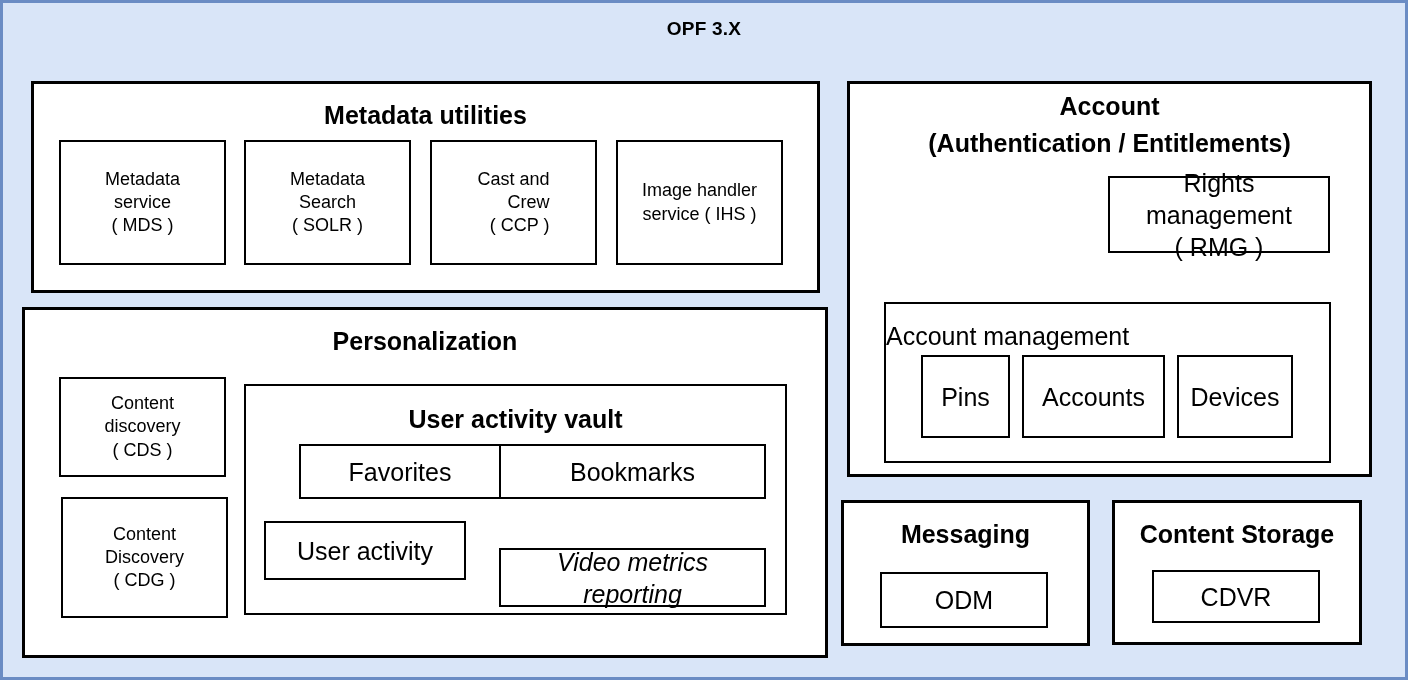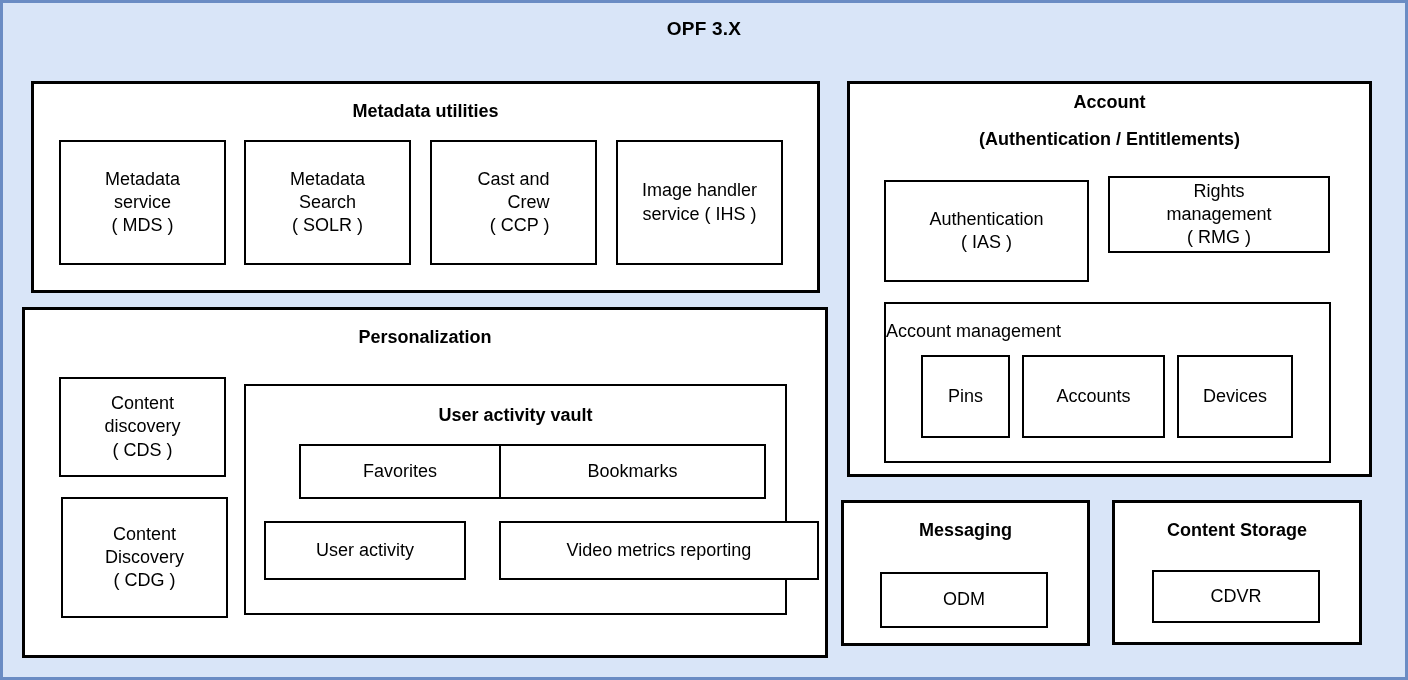--- a/index.html
+++ b/index.html
@@ -79,21 +79,21 @@
     align-items: center;
     justify-content: center;
     text-align: center;
     color: #000000;
     line-height: 1.28;
     white-space: pre-line;
     padding: 2px 4px;
   }
 
   .fs18 { font-size: 18px; }
-  .fs19 { font-size: 18px; }
+  .fs19 { font-size: 25px; }
 </style>
 </head>
 <body>
 
 <div id="canvas">
 
   <div class="opf-outer"></div>
   <div class="opf-title">OPF 3.X</div>
 
   <div class="group" style="left:31px; top:81px; width:789px; height:212px;">
@@ -120,28 +120,26 @@
   <div class="node fs18" style="left:61px; top:497px; width:167px; height:121px;">Content
 Discovery
 ( CDG )</div>
 
   <div class="group" style="left:244px; top:384px; width:543px; height:231px; border-width:2px;">
     <div class="group-title fs19" style="top:19px;">User activity vault</div>
   </div>
   <div class="node fs19" style="left:265px; top:444px; width:202px; height:55px;margin-left:34px;">Favorites</div>
   <div class="node fs19" style="left:499px; top:444px; width:267px; height:55px;">Bookmarks</div>
   <div class="node fs19" style="left:264px; top:521px; width:202px; height:59px;">User activity</div>
-  <div class="node fs19" style="left:499px; top:521px; width:320px; height:59px;">Video metrics reporting</div>
+  <div class="node fs19" style="left:499px; top:548px; width:267px; height:59px;font-style:italic;">Video metrics reporting</div>
 
   <div class="group" style="left:847px; top:81px; width:525px; height:396px;">
     <div class="group-title fs19" style="top:8px;">Account</div>
     <div class="group-title fs19" style="top:45px;">(Authentication / Entitlements)</div>
   </div>
-  <div class="node fs19" style="left:884px; top:180px; width:205px; height:102px;">Authentication
-( IAS )</div>
   <div class="node fs19" style="left:1108px; top:176px; width:222px; height:77px;">Rights
 management
 ( RMG )</div>
 
   <div class="group" style="left:884px; top:302px; width:447px; height:161px; border-width:2px;">
     <div class="sub-title fs19" style="top:17px;">Account management</div>
   </div>
   <div class="node fs19" style="left:921px; top:355px; width:89px; height:83px;">Pins</div>
   <div class="node fs19" style="left:1022px; top:355px; width:143px; height:83px;">Accounts</div>
   <div class="node fs19" style="left:1177px; top:355px; width:116px; height:83px;">Devices</div>

